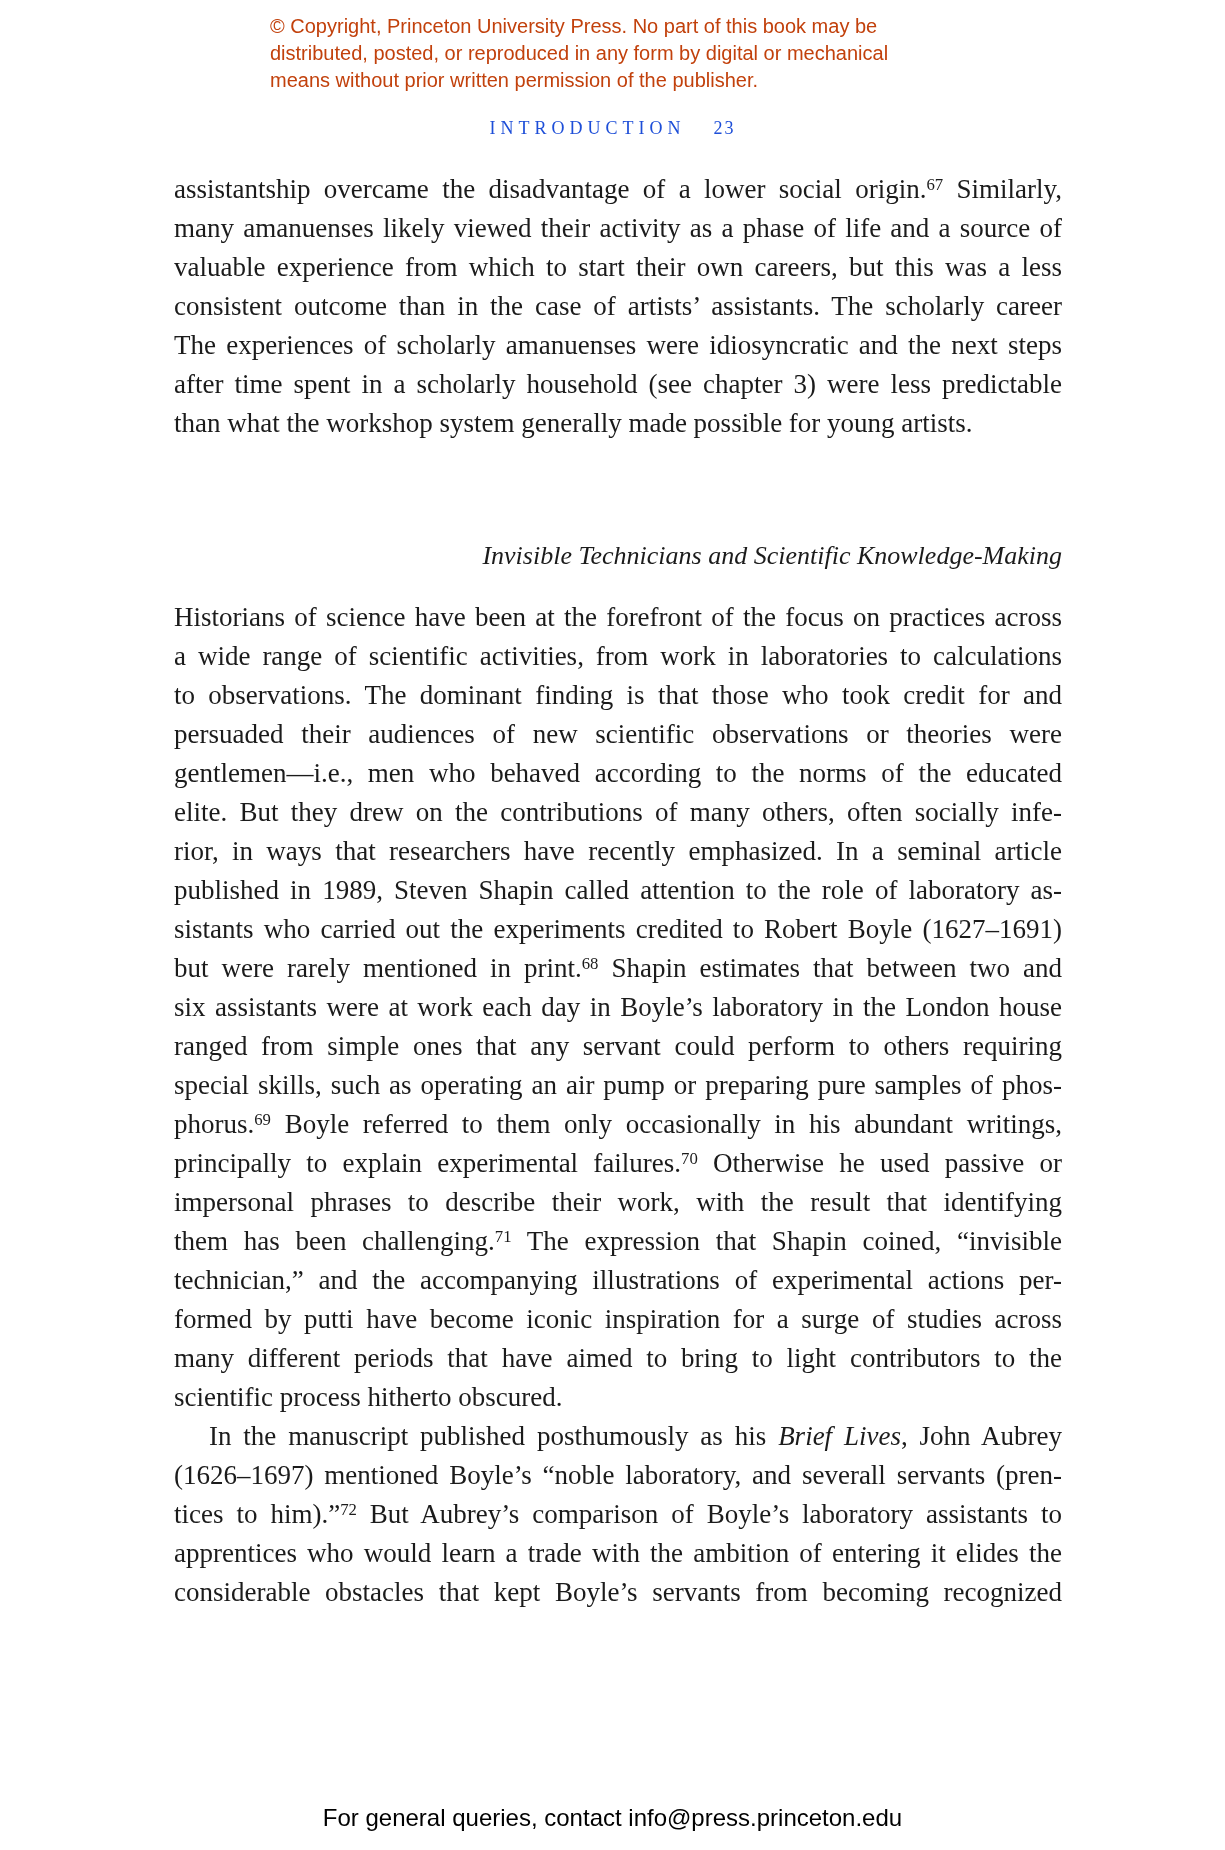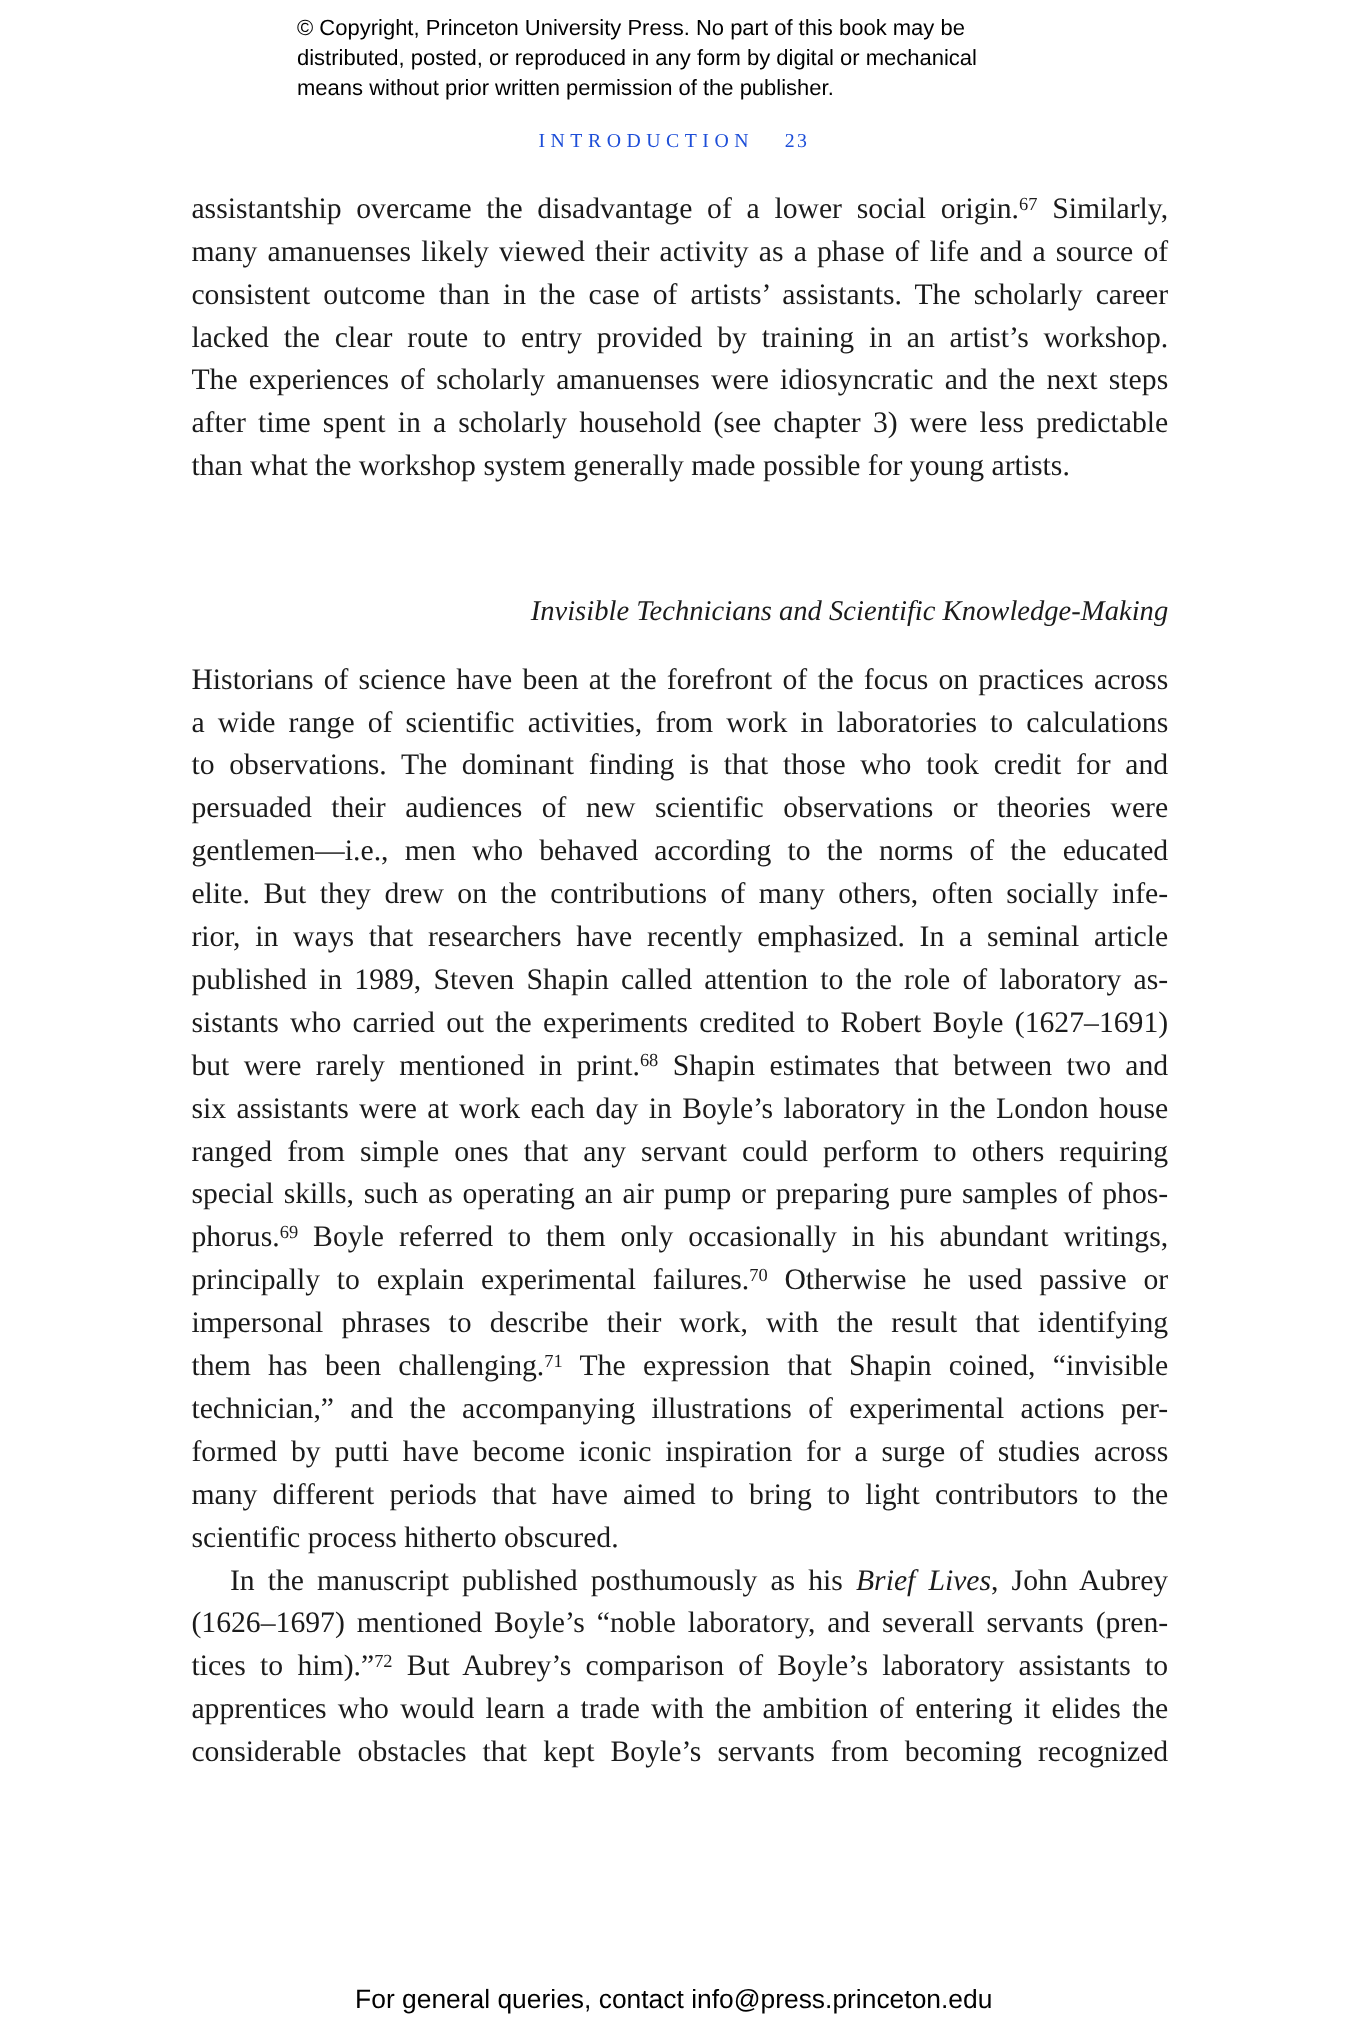--- a/index.html
+++ b/index.html
@@ -8,21 +8,21 @@
     width:1225px; height:1850px;
     margin:0 auto;
     background:#ffffff;
     font-family:"Liberation Serif", serif;
     color:#1b1b1b;
     overflow:hidden;
   }
   .copyright {
     position:absolute; left:270px; top:13px;
     font-family:"Liberation Sans", sans-serif;
-    font-size:20px; line-height:27px; color:#000000;
+    font-size:20px; line-height:27px; color:#c2410c;
   }
   .runhead {
     position:absolute; top:118px; left:0; width:100%;
     text-align:center;
     font-size:18px; letter-spacing:5px; color:#1d4ed8;
   }
   .runhead .pagenum { letter-spacing:2px; margin-left:28px; }
   .col { position:absolute; left:162px; width:900px; }
   .heading {
     text-align:right; font-style:italic; font-size:26px;
@@ -57,22 +57,22 @@
     <div>means without prior written permission of the publisher.</div>
   </div>
 
   <div class="runhead">
     <span>INTRODUCTION</span><span class="pagenum">23</span>
   </div>
 
   <div class="col" style="top:170px">
       <div class="line just">assistantship overcame the disadvantage of a lower social origin.<sup>67</sup> Similarly,</div>
       <div class="line just">many amanuenses likely viewed their activity as a phase of life and a source of</div>
+      <div class="line just">valuable experience from which to start their own careers, but this was a less</div>
       <div class="line just">consistent outcome than in the case of artists’ assistants. The scholarly career</div>
-      <div class="line just">lacked the clear route to entry provided by training in an artist’s workshop.</div>
       <div class="line just">The experiences of scholarly amanuenses were idiosyncratic and the next steps</div>
       <div class="line just">after time spent in a scholarly household (see chapter 3) were less predictable</div>
       <div class="line">than what the workshop system generally made possible for young artists.</div>
     </div>
 
   <div class="col heading" style="top:536px">Invisible Technicians and Scientific Knowledge-Making</div>
 
   <div class="col" style="top:598px">
     <div>
         <div class="line just">Historians of science have been at the forefront of the focus on practices across</div>

